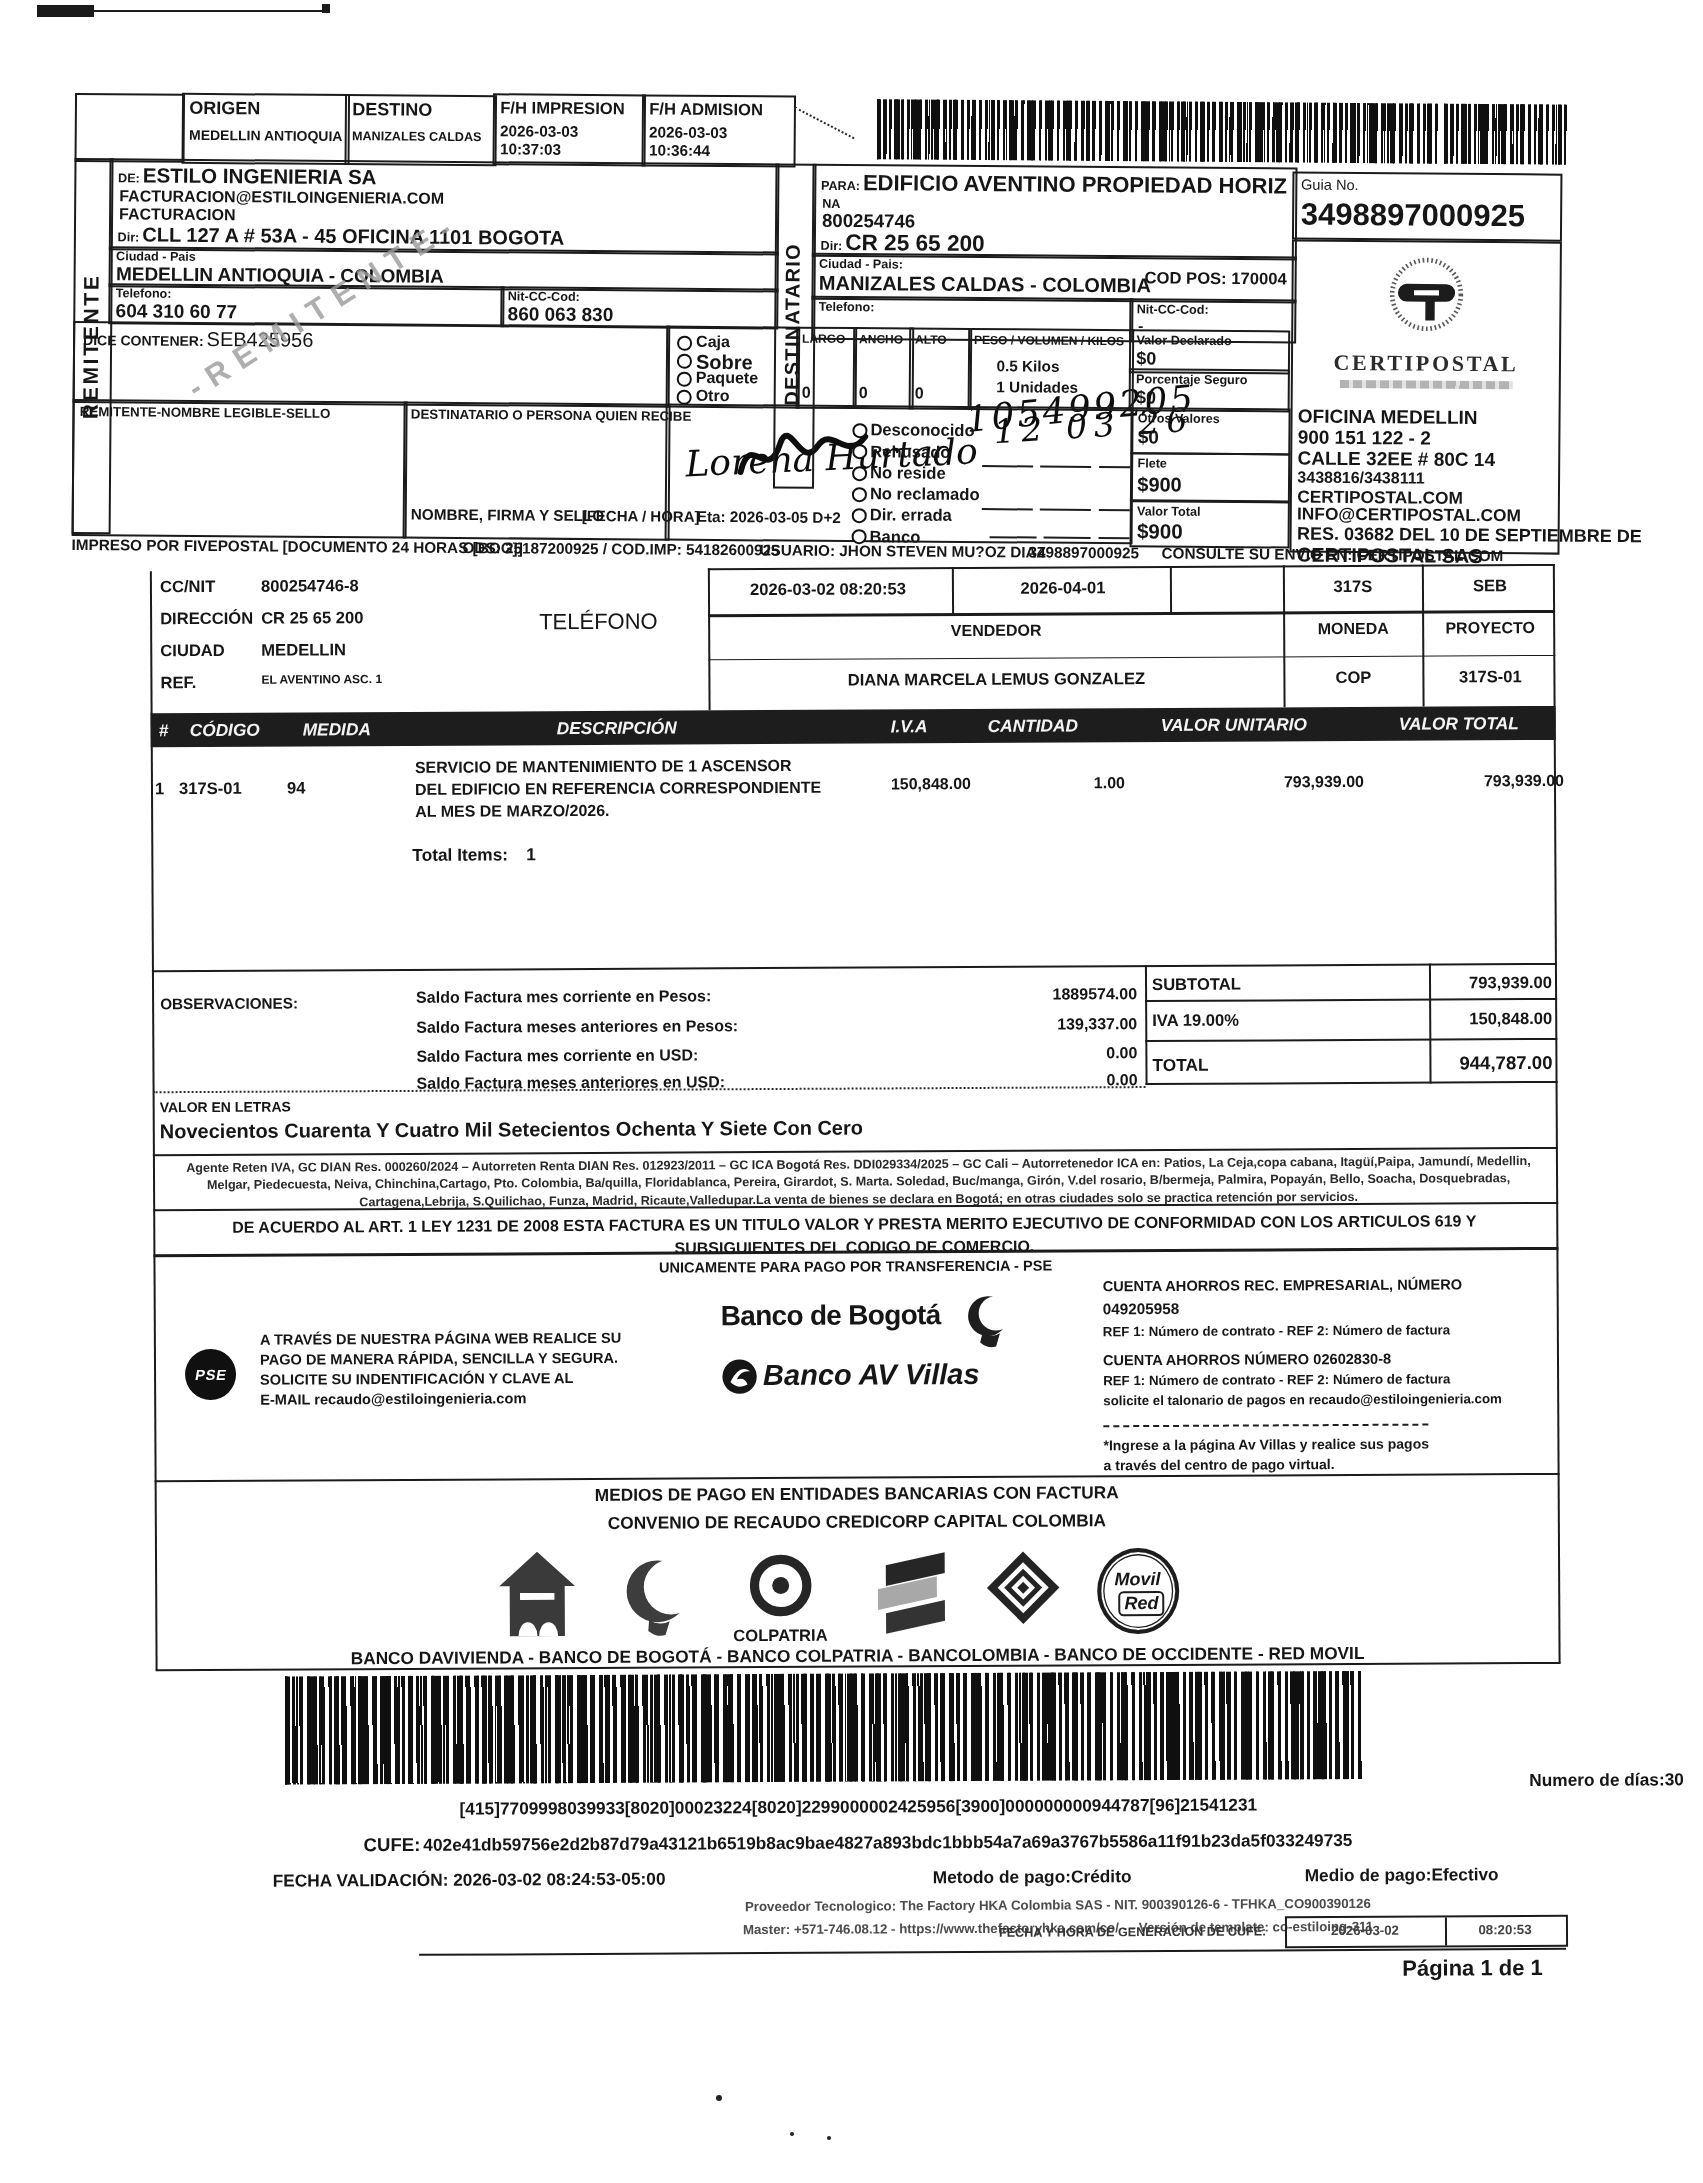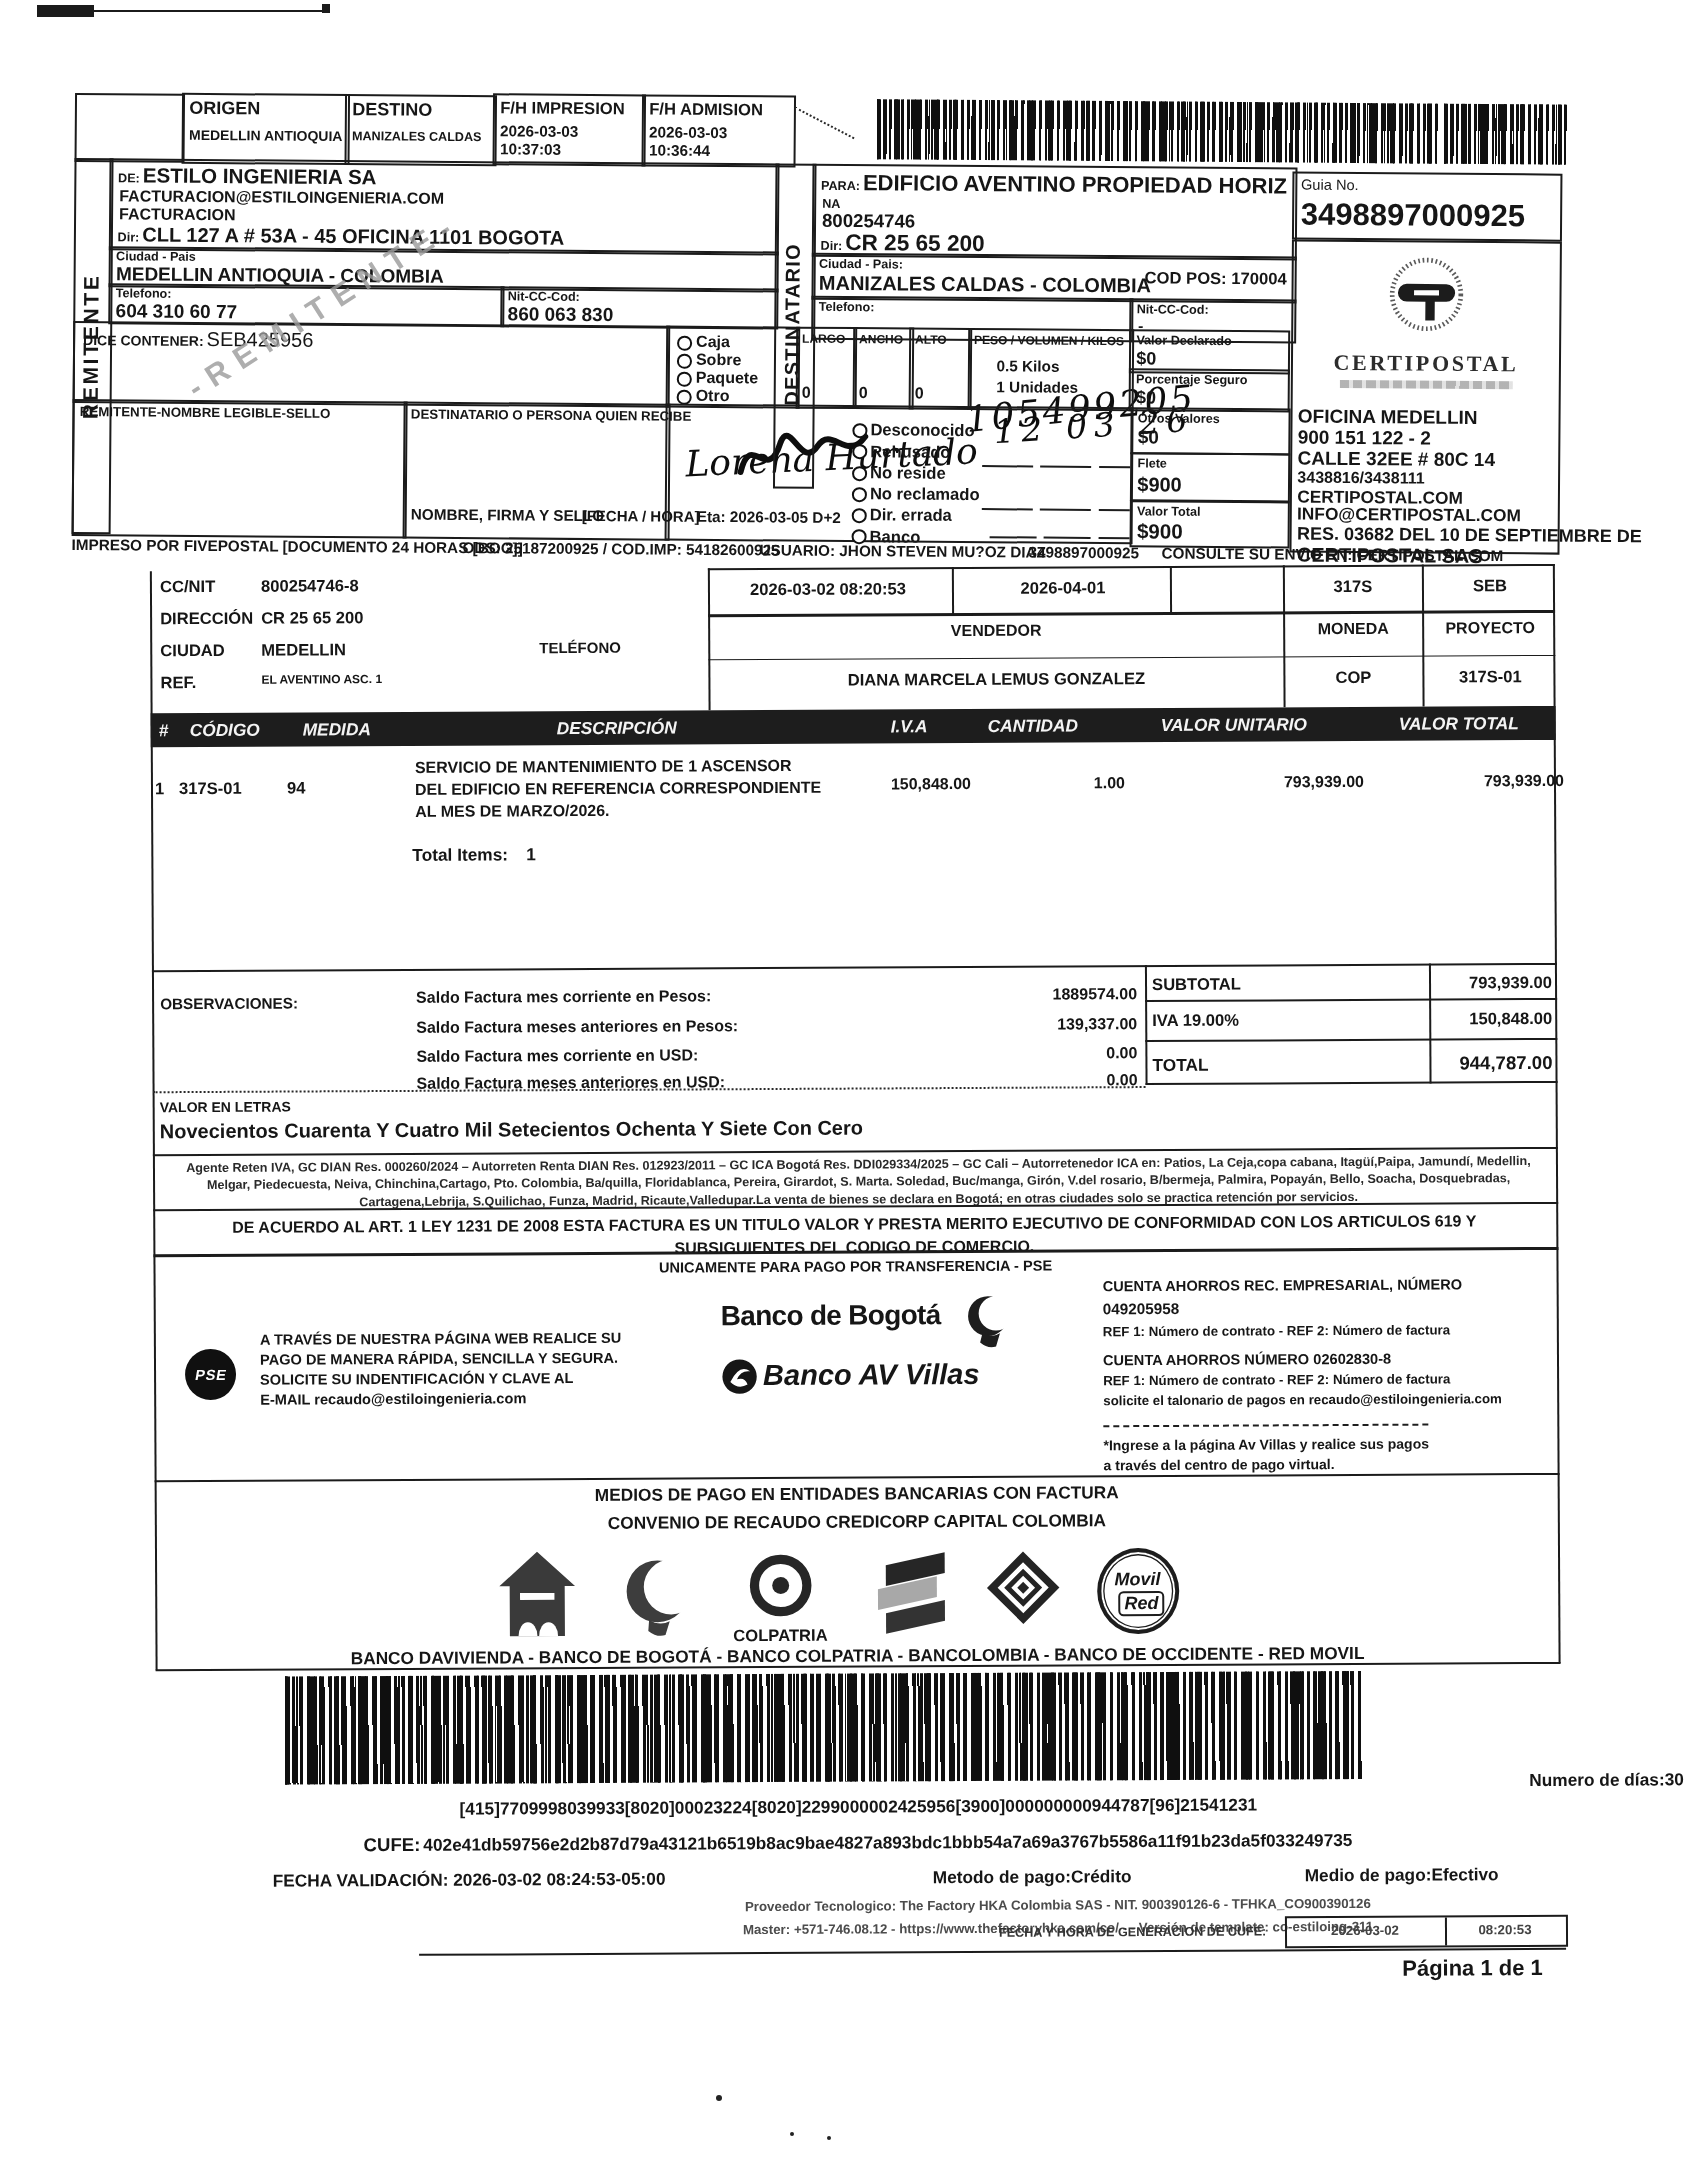--- a/index.html
+++ b/index.html
@@ -109,21 +109,21 @@
     <div class="a nw" style="top:503px;left:0">
       <span class="a" style="left:414px;font-weight:700;font-size:15.3px;white-space:nowrap">NOMBRE, FIRMA Y SELLO</span>
       <span class="a" style="left:585px;font-weight:700;font-size:15px;white-space:nowrap">[FECHA / HORA]</span>
       <span class="a" style="left:700px;font-weight:700;font-size:15.3px;white-space:nowrap">Eta: 2026-03-05 D+2</span>
     </div>
 
     <div class="bx" style="left:668px;top:321px;width:130px;height:78px">
       <div class="rad" style="left:9.3px;top:8px"></div>
       <div class="a nw" style="left:28px;top:5.3px;font-weight:700;font-size:16px">Caja</div>
       <div class="rad" style="left:9.3px;top:26px"></div>
-      <div class="a nw" style="left:28px;top:23px;font-weight:700;font-size:16px">Sobre</div>
+      <div class="a nw" style="left:28px;top:23px;font-weight:700;font-size:20px">Sobre</div>
       <div class="rad" style="left:9.3px;top:44px"></div>
       <div class="a nw" style="left:28px;top:41px;font-weight:700;font-size:16px">Paquete</div>
       <div class="rad" style="left:9.3px;top:62px"></div>
       <div class="a nw" style="left:28px;top:59px;font-weight:700;font-size:16px">Otro</div>
     </div>
     <div class="bx" style="left:798px;top:321px;width:57px;height:78px">
       <div class="a sl" style="left:4px;top:4px;font-size:12px">LARGO</div>
       <div class="a" style="left:4px;top:55px;font-weight:700;font-size:16px">0</div>
     </div>
     <div class="bx" style="left:855px;top:321px;width:57px;height:78px">
@@ -248,21 +248,21 @@
 
     <div class="hl" style="left:150px;top:571px;width:2px;height:1099px"></div>
     <div class="hl" style="left:1553px;top:571px;width:2px;height:1099px"></div>
 
     <div class="a nw" style="left:160px;top:577px;font-weight:700;font-size:16.6px">CC/NIT</div>
     <div class="a nw" style="left:261px;top:577px;font-weight:600;font-size:16.6px">800254746-8</div>
     <div class="a nw" style="left:160px;top:609px;font-weight:700;font-size:16.6px">DIRECCIÓN</div>
     <div class="a nw" style="left:261px;top:609px;font-weight:600;font-size:16.6px">CR 25 65 200</div>
     <div class="a nw" style="left:160px;top:641px;font-weight:700;font-size:16.6px">CIUDAD</div>
     <div class="a nw" style="left:261px;top:641px;font-weight:600;font-size:16.6px">MEDELLIN</div>
-    <div class="a nw" style="left:539px;top:641px;font-weight:700;font-size:15px">TELÉFONO</div>
+    <div class="a nw" style="left:539px;top:611px;font-weight:400;font-size:22px">TELÉFONO</div>
     <div class="a nw" style="left:160px;top:673px;font-weight:700;font-size:16.6px">REF.</div>
     <div class="a nw" style="left:261px;top:673px;font-weight:700;font-size:12px">EL AVENTINO ASC. 1</div>
 
     <div class="hl" style="left:708px;top:571px;width:847px;height:2px"></div>
     <div class="hl" style="left:708px;top:571px;width:2px;height:142px"></div>
     <div class="hl" style="left:952px;top:571px;width:2px;height:47px"></div>
     <div class="hl" style="left:1170px;top:571px;width:2px;height:47px"></div>
     <div class="hl" style="left:1283px;top:571px;width:2px;height:142px"></div>
     <div class="hl" style="left:1422px;top:571px;width:2px;height:142px"></div>
     <div class="hl" style="left:708px;top:617px;width:847px;height:2.7px"></div>

